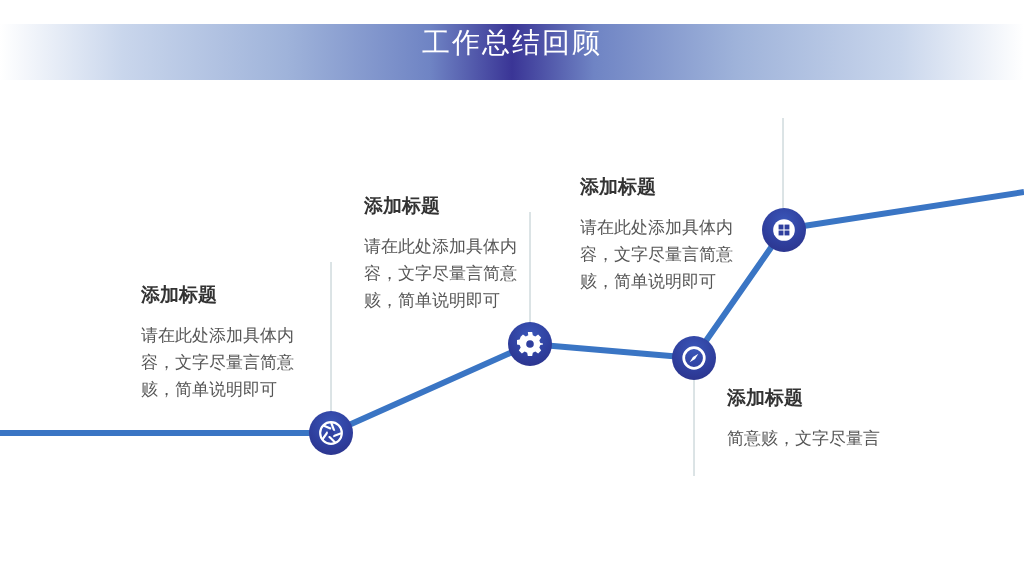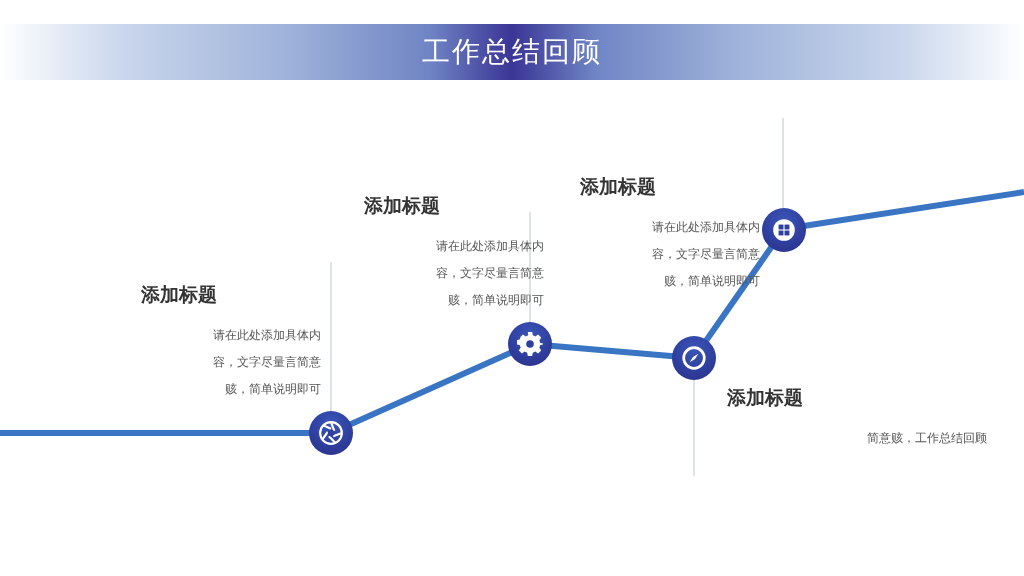--- a/index.html
+++ b/index.html
@@ -1,25 +1,25 @@
 <!DOCTYPE html>
 <html><head>
   <meta charset="utf-8">
   <style>
     html, body { margin:0; padding:0; }
     body { width:1024px; height:576px; background:#ffffff; position:relative; overflow:hidden;
       font-family: "DejaVu Serif", "Liberation Serif", serif; }
     .banner { position:absolute; left:0; top:24px; width:1024px; height:56px;
       background: linear-gradient(90deg, rgba(255,255,255,1) 0%, #c9d6ec 12%, #9fb3da 28%, #6f84c4 42%, #3a3596 50%, #6f84c4 58%, #9fb3da 72%, #c9d6ec 88%, rgba(255,255,255,1) 100%);
-      display:flex; align-items:center; justify-content:center; }
+      display:flex; align-items:flex-start; justify-content:center; }
     .banner-title { color:#ffffff; font-size:28px; letter-spacing:2px; font-family:"DejaVu Serif", serif; }
     svg.timeline { position:absolute; left:0; top:0; }
     .block { position:absolute; }
     .block .title { font-size:19px; font-weight:bold; color:#333333; font-family:"DejaVu Serif", serif; }
-    .block .desc { font-size:12px; color:#555555; line-height:27px; margin-top:14px; font-family:Liberation Serif, serif;text-align:right; }
+    .block .desc { font-size:17px; color:#555555; line-height:27px; margin-top:14px; font-family:Liberation Serif, serif; }
     .node { position:absolute; width:44px; height:44px; border-radius:50%;
       background: radial-gradient(circle at 50% 30%, #3a56b8 0%, #2f3f9e 55%, #2a2f85 100%);
       display:flex; align-items:center; justify-content:center; }
     .node svg { width:26px; height:26px; }
   </style>
 </head>
 <body>
 
 <div class="banner">
   <span class="banner-title">工作总结回顾</span>
@@ -85,15 +85,15 @@
   <div class="desc">
     <div>请在此处添加具体内</div>
     <div>容，文字尽量言简意</div>
     <div>赅，简单说明即可</div>
   </div>
 </div>
 
 <div class="block" style="left:727px; top:385px; width:260px;">
   <div class="title">添加标题</div>
   <div class="desc">
-    <div>简意赅，工作总结回顾</div>
+    <div>简意赅，文字尽量言</div>
   </div>
 </div>
 
 </body></html>

